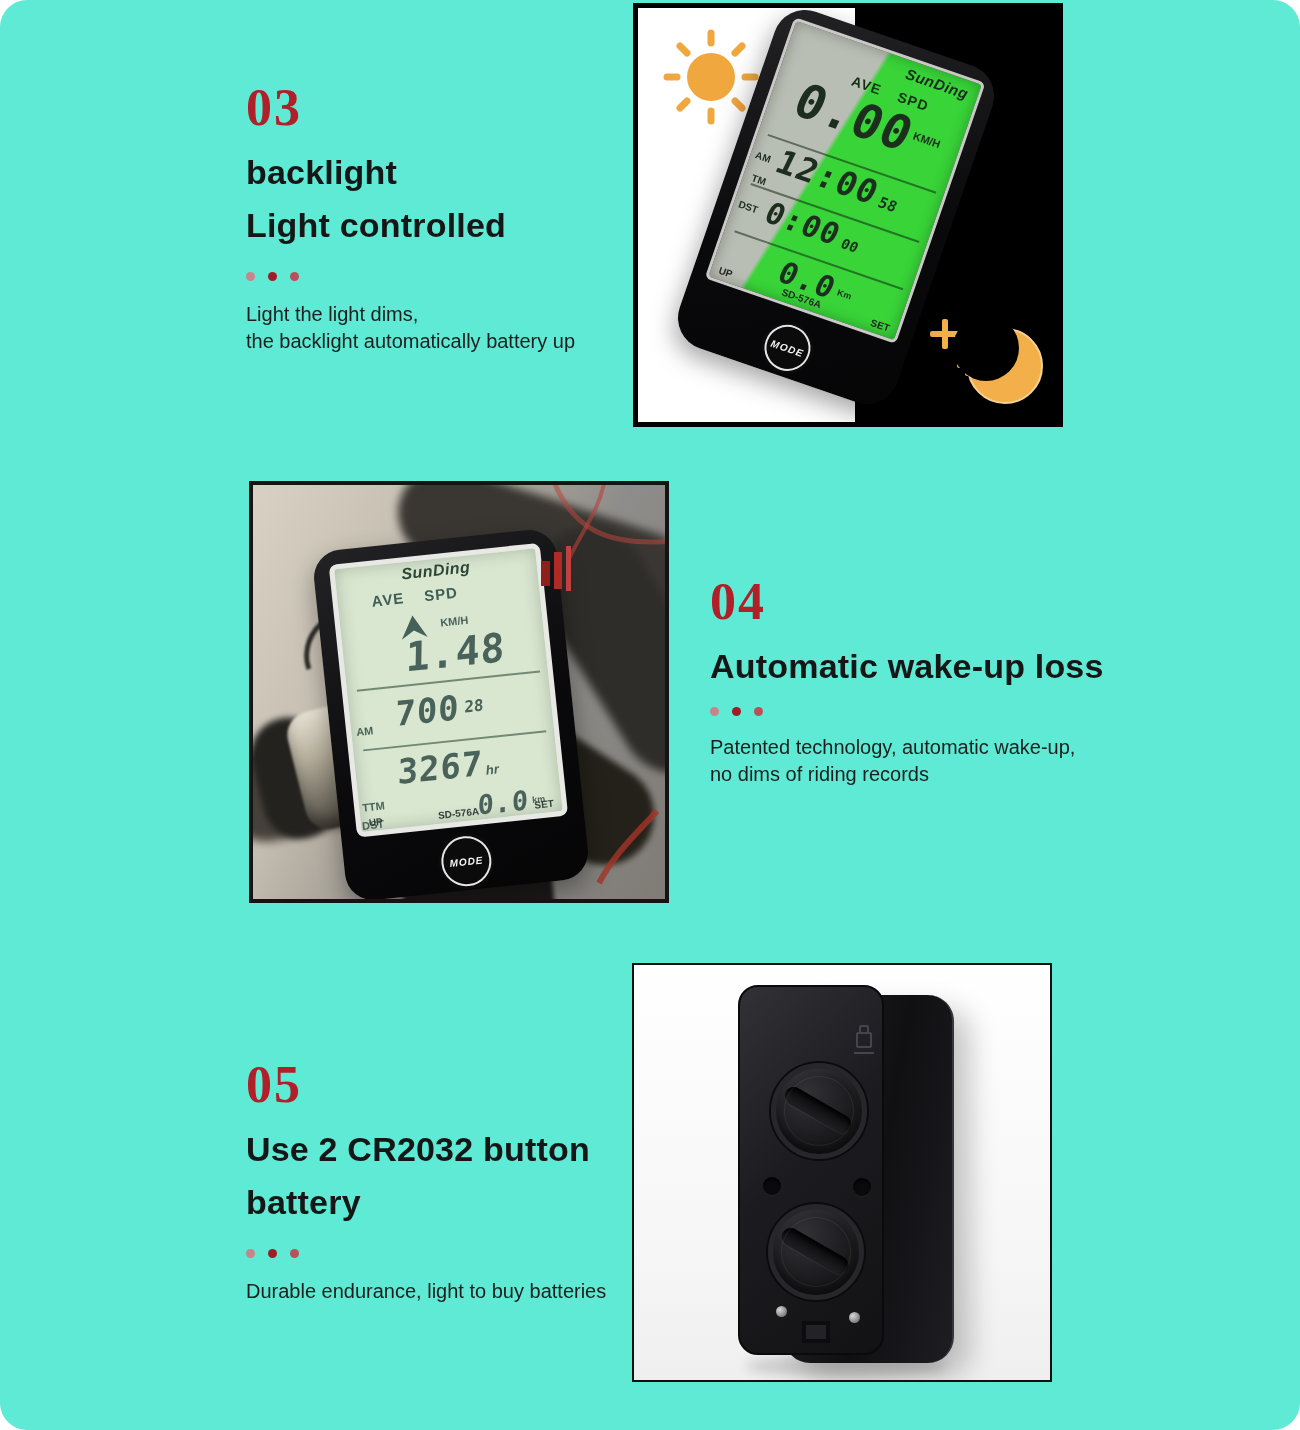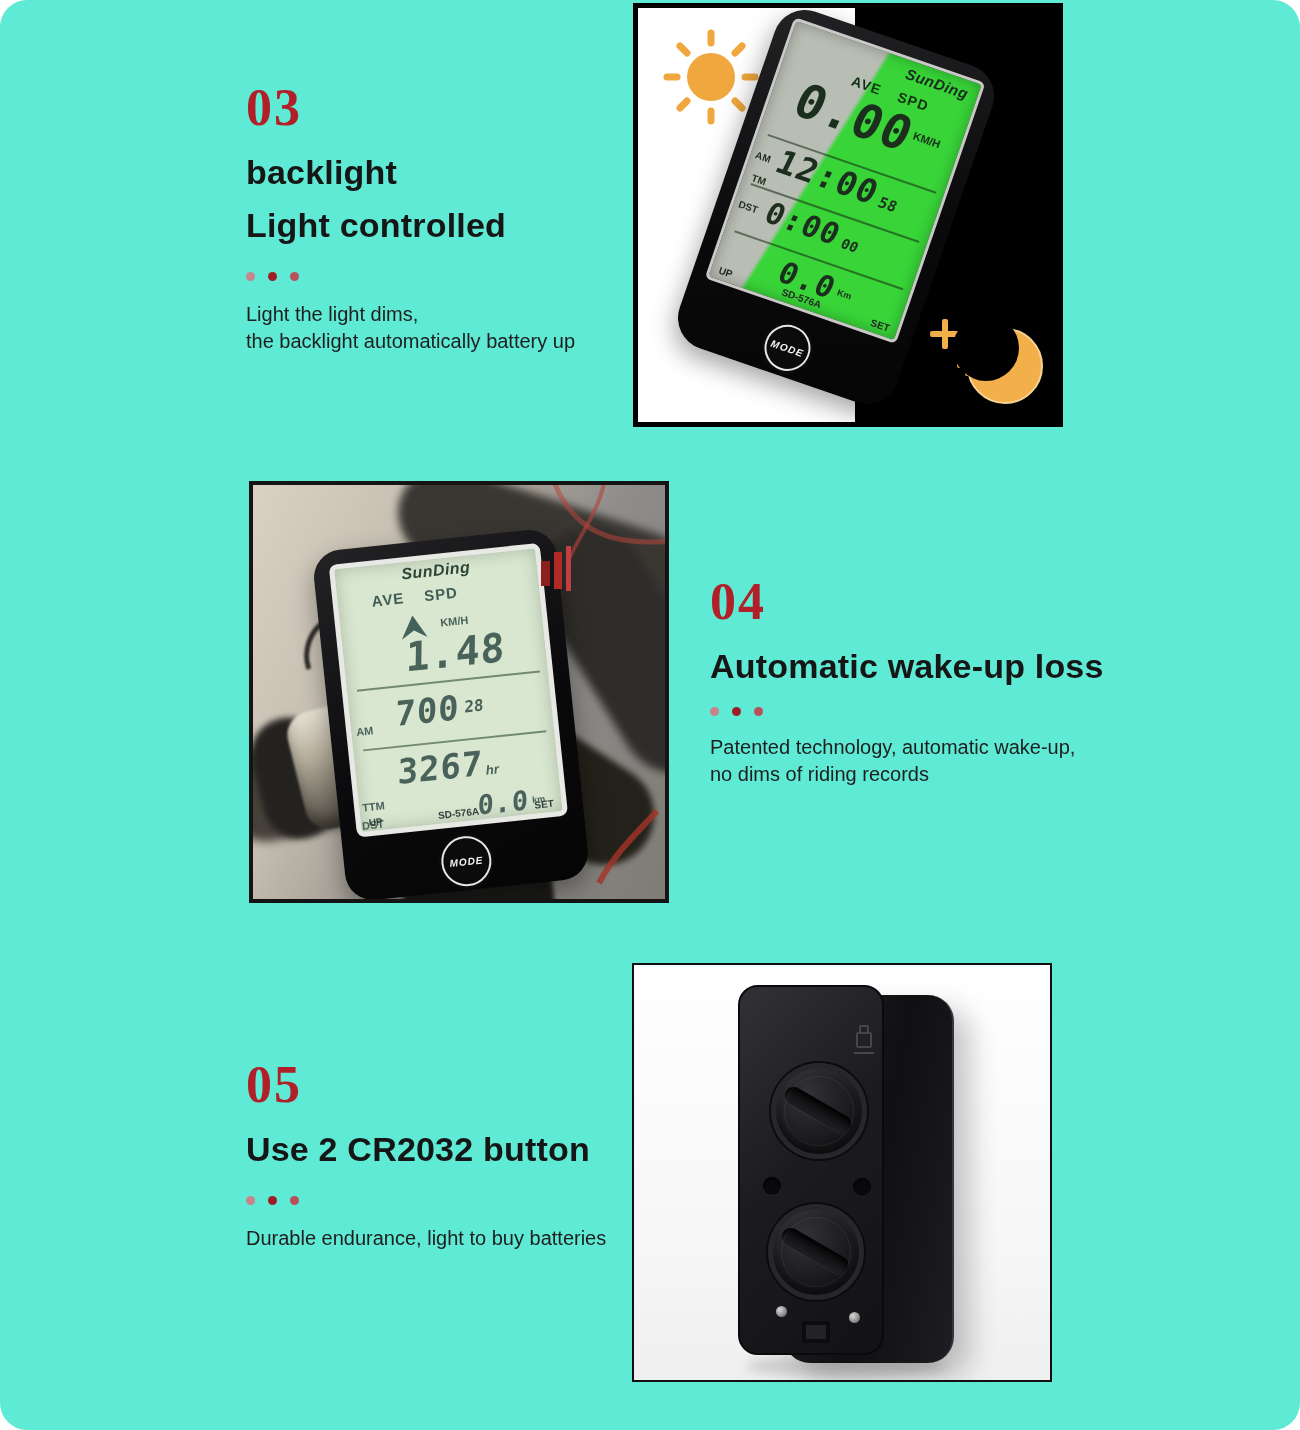--- a/index.html
+++ b/index.html
@@ -297,20 +297,21 @@
     <div class="desc">
       <div>Patented technology, automatic wake-up,</div>
       <div>no dims of riding records</div>
     </div>
   </section>
 
   <section class="sec sec05">
     <div class="num">05</div>
     <div class="title">
       <div>Use 2 CR2032 button</div>
+      <div>battery</div>
     </div>
     <div class="dots">
         <i></i>
         <i></i>
         <i></i>
       </div>
     <div class="desc">
       <div>Durable endurance, light to buy batteries</div>
     </div>
   </section>

